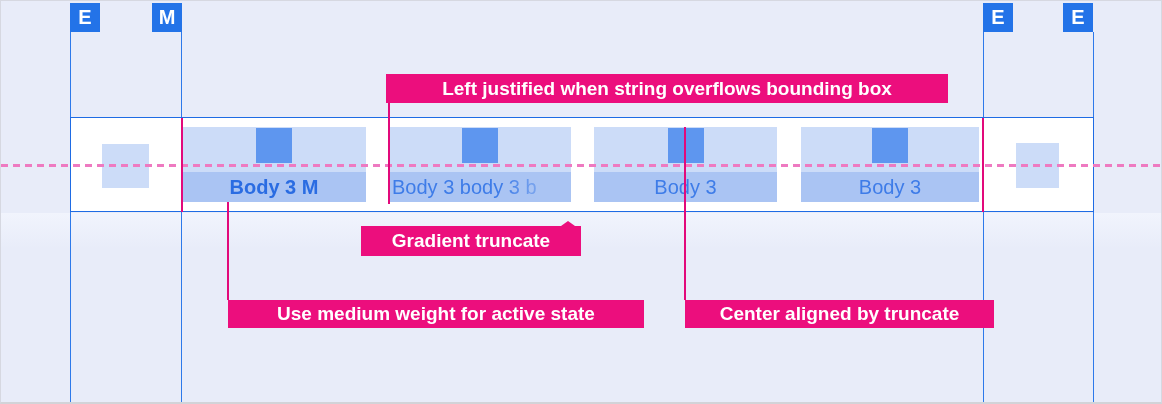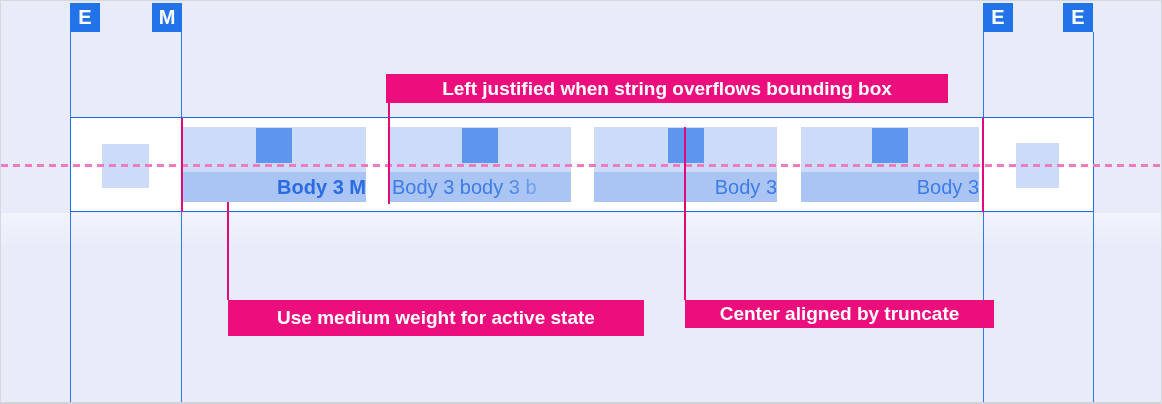--- a/index.html
+++ b/index.html
@@ -47,21 +47,21 @@
     position:absolute;left:0;top:0;width:100%;height:45px;
     background:var(--tab-icon-row,#ccdcf8);
   }
   .tab-icon{
     position:absolute;top:1px;width:36px;height:35px;left:50%;margin-left:-18px;
     background:var(--icon-blue,#5e96ef);
   }
   .tab-label-row{
     position:absolute;left:0;top:45px;width:100%;height:30px;
     background:var(--tab-label-row,#aac4f3);
-    display:flex;align-items:center;justify-content:flex-end;
+    display:flex;align-items:center;justify-content:center;
     font-size:20px;color:var(--text-default,#3e7ce8);
     overflow:hidden;white-space:nowrap;
   }
   .tab-label-row.active{font-weight:bold;color:var(--text-active,#2a6ce2);}
   .tab-label-row.left{justify-content:flex-start;padding-left:3px;box-sizing:border-box;}
   .fade-overlay{
     position:absolute;right:0;top:0;height:100%;width:70px;
     background:linear-gradient(to right,rgba(170,196,243,0),var(--tab-label-row,#aac4f3) 92%);
   }
   
@@ -150,18 +150,22 @@
   <div class="dashed-line"></div>
 
   <div class="connector" style="left:180px;top:117px;height:94px"></div>
   <div class="connector" style="left:981px;top:117px;height:94px"></div>
   <div class="connector" style="left:387px;top:102px;height:101px"></div>
   <div class="connector" style="left:226px;top:201px;height:98px"></div>
   <div class="connector" style="left:683px;top:126px;height:173px"></div>
 
   <div class="banner" style="left:385px;top:73px;min-width:562px">Left justified when string overflows bounding box</div>
 
+  <div class="banner" style="left:360px;top:225px;height:30px;min-width:220px">
+    <span>Gradient truncate</span>
+    <span class="pointer-up"></span>
+  </div>
 
-  <div class="banner" style="left:227px;top:299px;height:36px;min-width:416px">Use medium weight for active state</div>
+  <div class="banner" style="left:227px;top:299px;height:28px;min-width:416px">Use medium weight for active state</div>
 
   <div class="banner" style="left:684px;top:299px;height:28px;min-width:309px">Center aligned by truncate</div>
 
 </div>
 
 </body></html>

